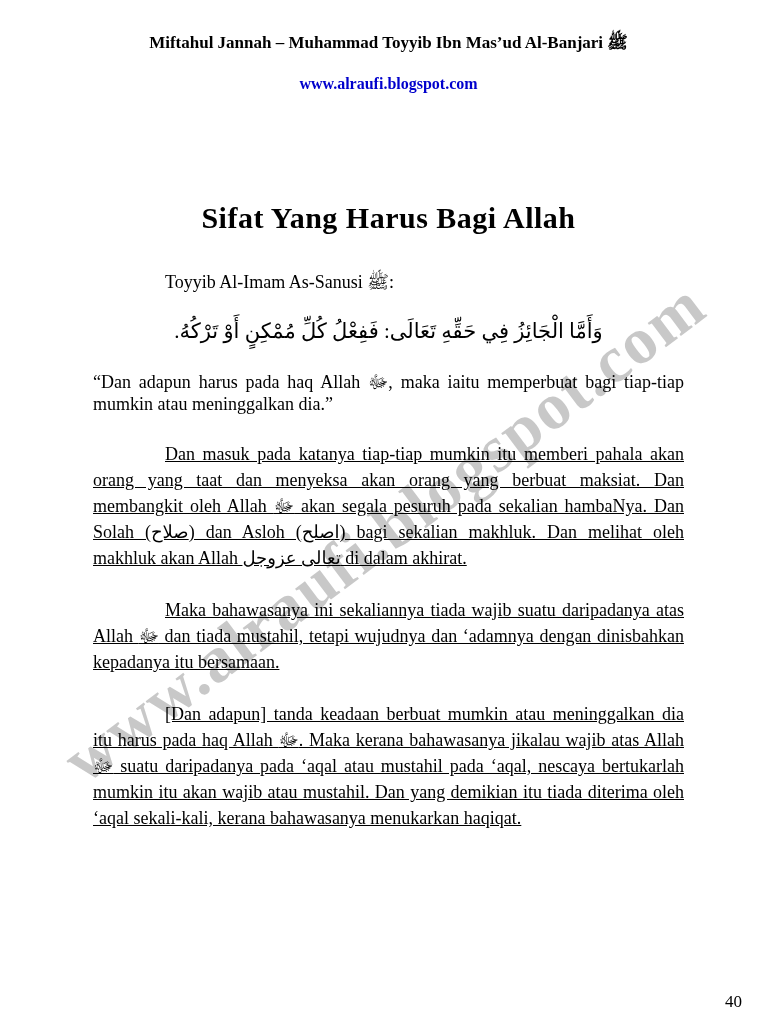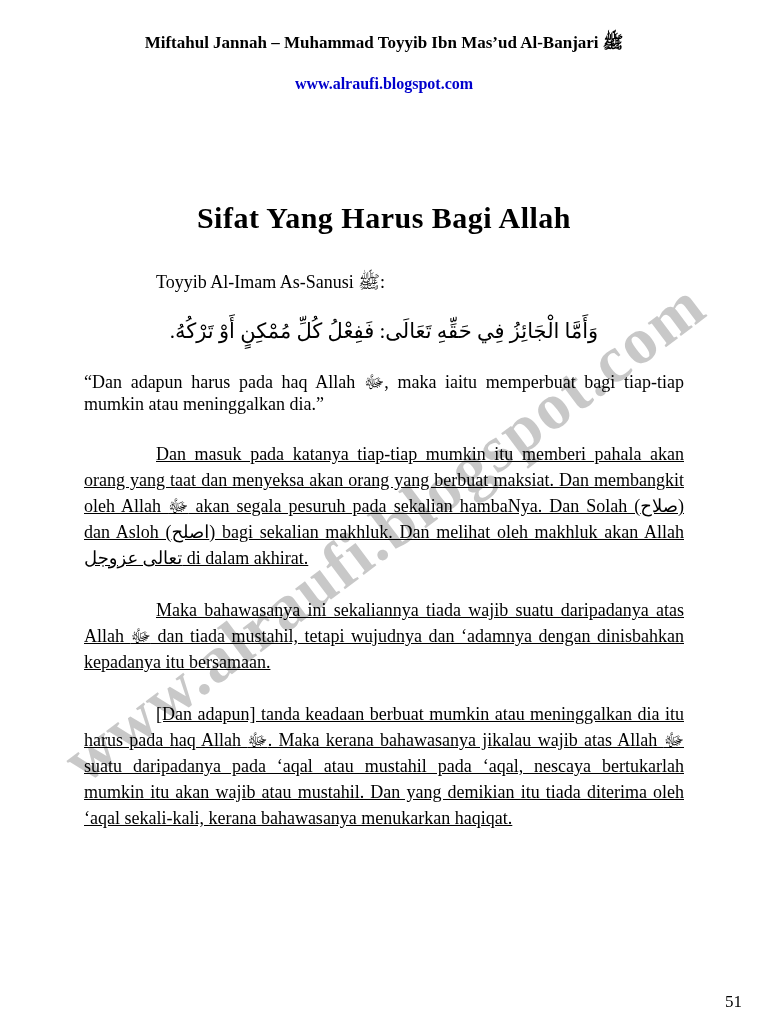--- a/index.html
+++ b/index.html
@@ -28,20 +28,21 @@
     letter-spacing: 2px;
     white-space: nowrap;
     color: rgba(110, 110, 110, 0.38);
     z-index: 1;
     pointer-events: none;
     user-select: none;
   }
   .content-layer {
     position: relative;
     z-index: 2;
+    margin-left: 9px;
   }
   header {
     text-align: center;
     padding-top: 32px;
   }
   .header-title {
     font-weight: bold;
     font-size: 17px;
     line-height: 22px;
   }
@@ -130,16 +131,16 @@
 
       <div id="paragraphs">
           <p class="body-para">Dan masuk pada katanya tiap-tiap mumkin itu memberi pahala akan orang yang taat dan menyeksa akan orang yang berbuat maksiat. Dan membangkit oleh Allah ﷻ akan segala pesuruh pada sekalian hambaNya. Dan Solah (صلاح) dan Asloh (اصلح) bagi sekalian makhluk. Dan melihat oleh makhluk akan Allah تعالى عزوجل di dalam akhirat.</p>
           <p class="body-para">Maka bahawasanya ini sekaliannya tiada wajib suatu daripadanya atas Allah ﷻ dan tiada mustahil, tetapi wujudnya dan ‘adamnya dengan dinisbahkan kepadanya itu bersamaan.</p>
           <p class="body-para">[Dan adapun] tanda keadaan berbuat mumkin atau meninggalkan dia itu harus pada haq Allah ﷻ. Maka kerana bahawasanya jikalau wajib atas Allah ﷻ suatu daripadanya pada ‘aqal atau mustahil pada ‘aqal, nescaya bertukarlah mumkin itu akan wajib atau mustahil. Dan yang demikian itu tiada diterima oleh ‘aqal sekali-kali, kerana bahawasanya menukarkan haqiqat.</p>
         </div>
     </main>
   </div>
 
   <footer>
-    <span class="page-number">51</span>
+    <span class="page-number">40</span>
   </footer>
 
 </div>
 
 </body></html>

